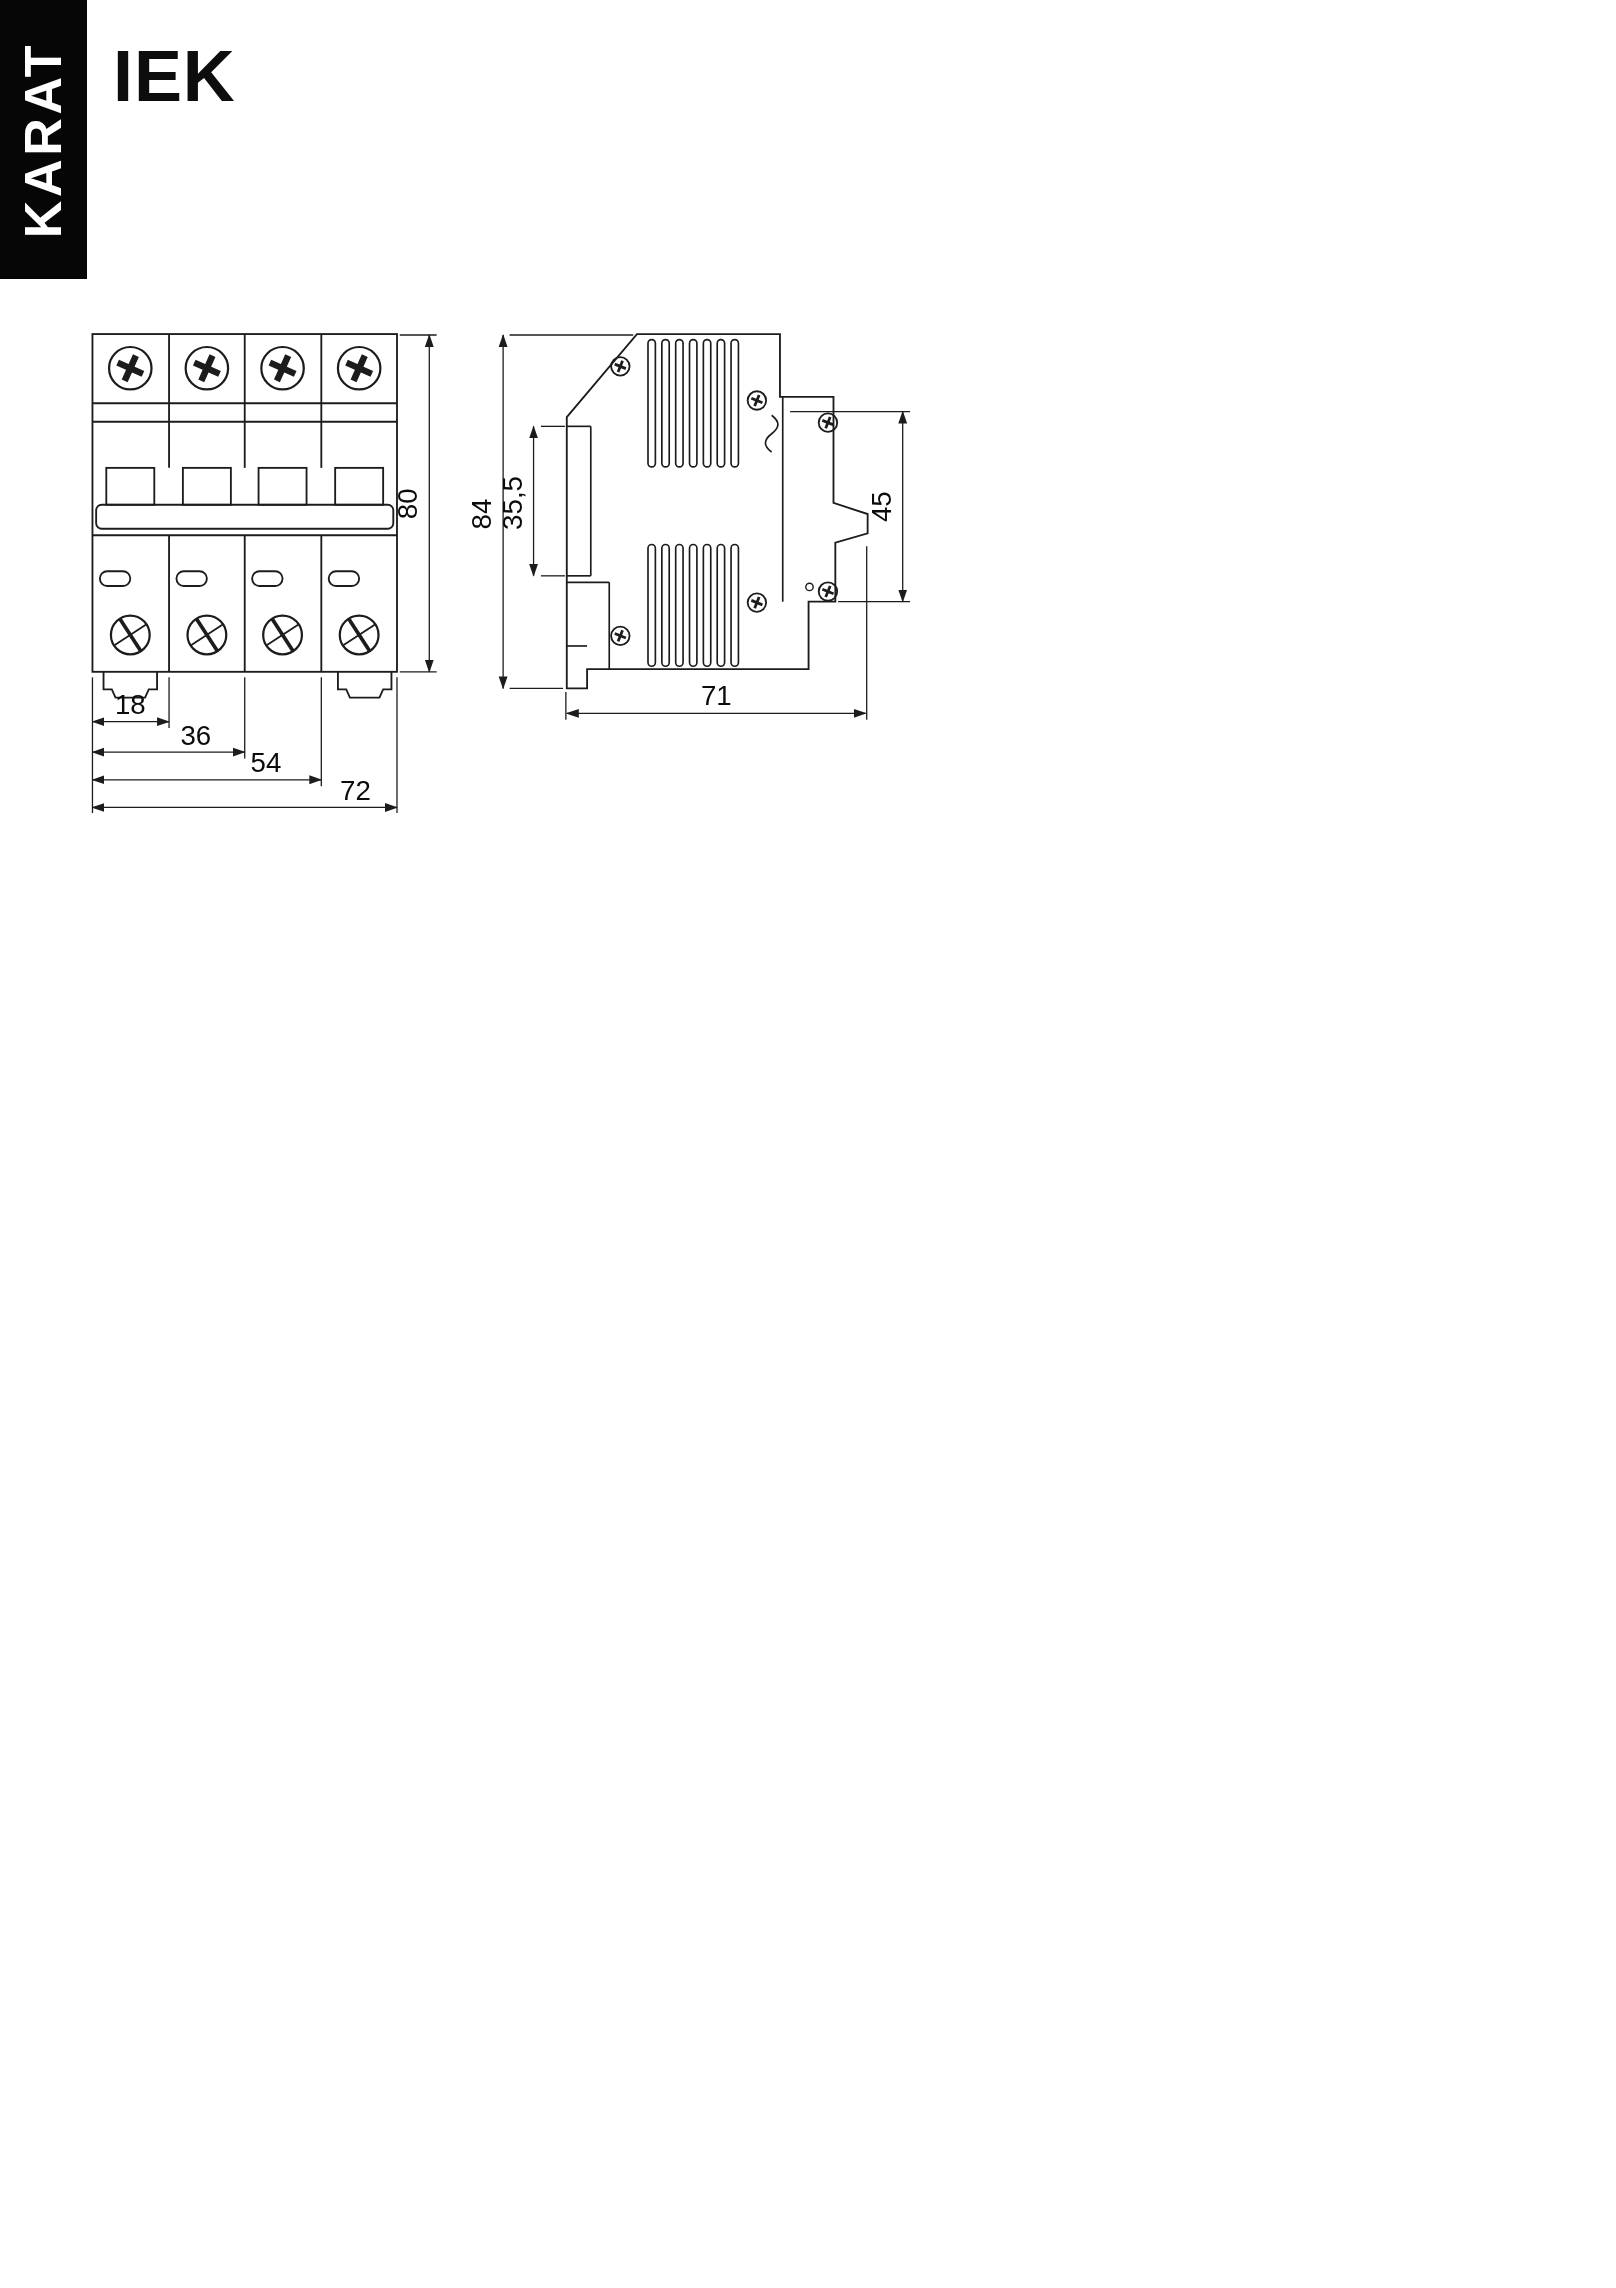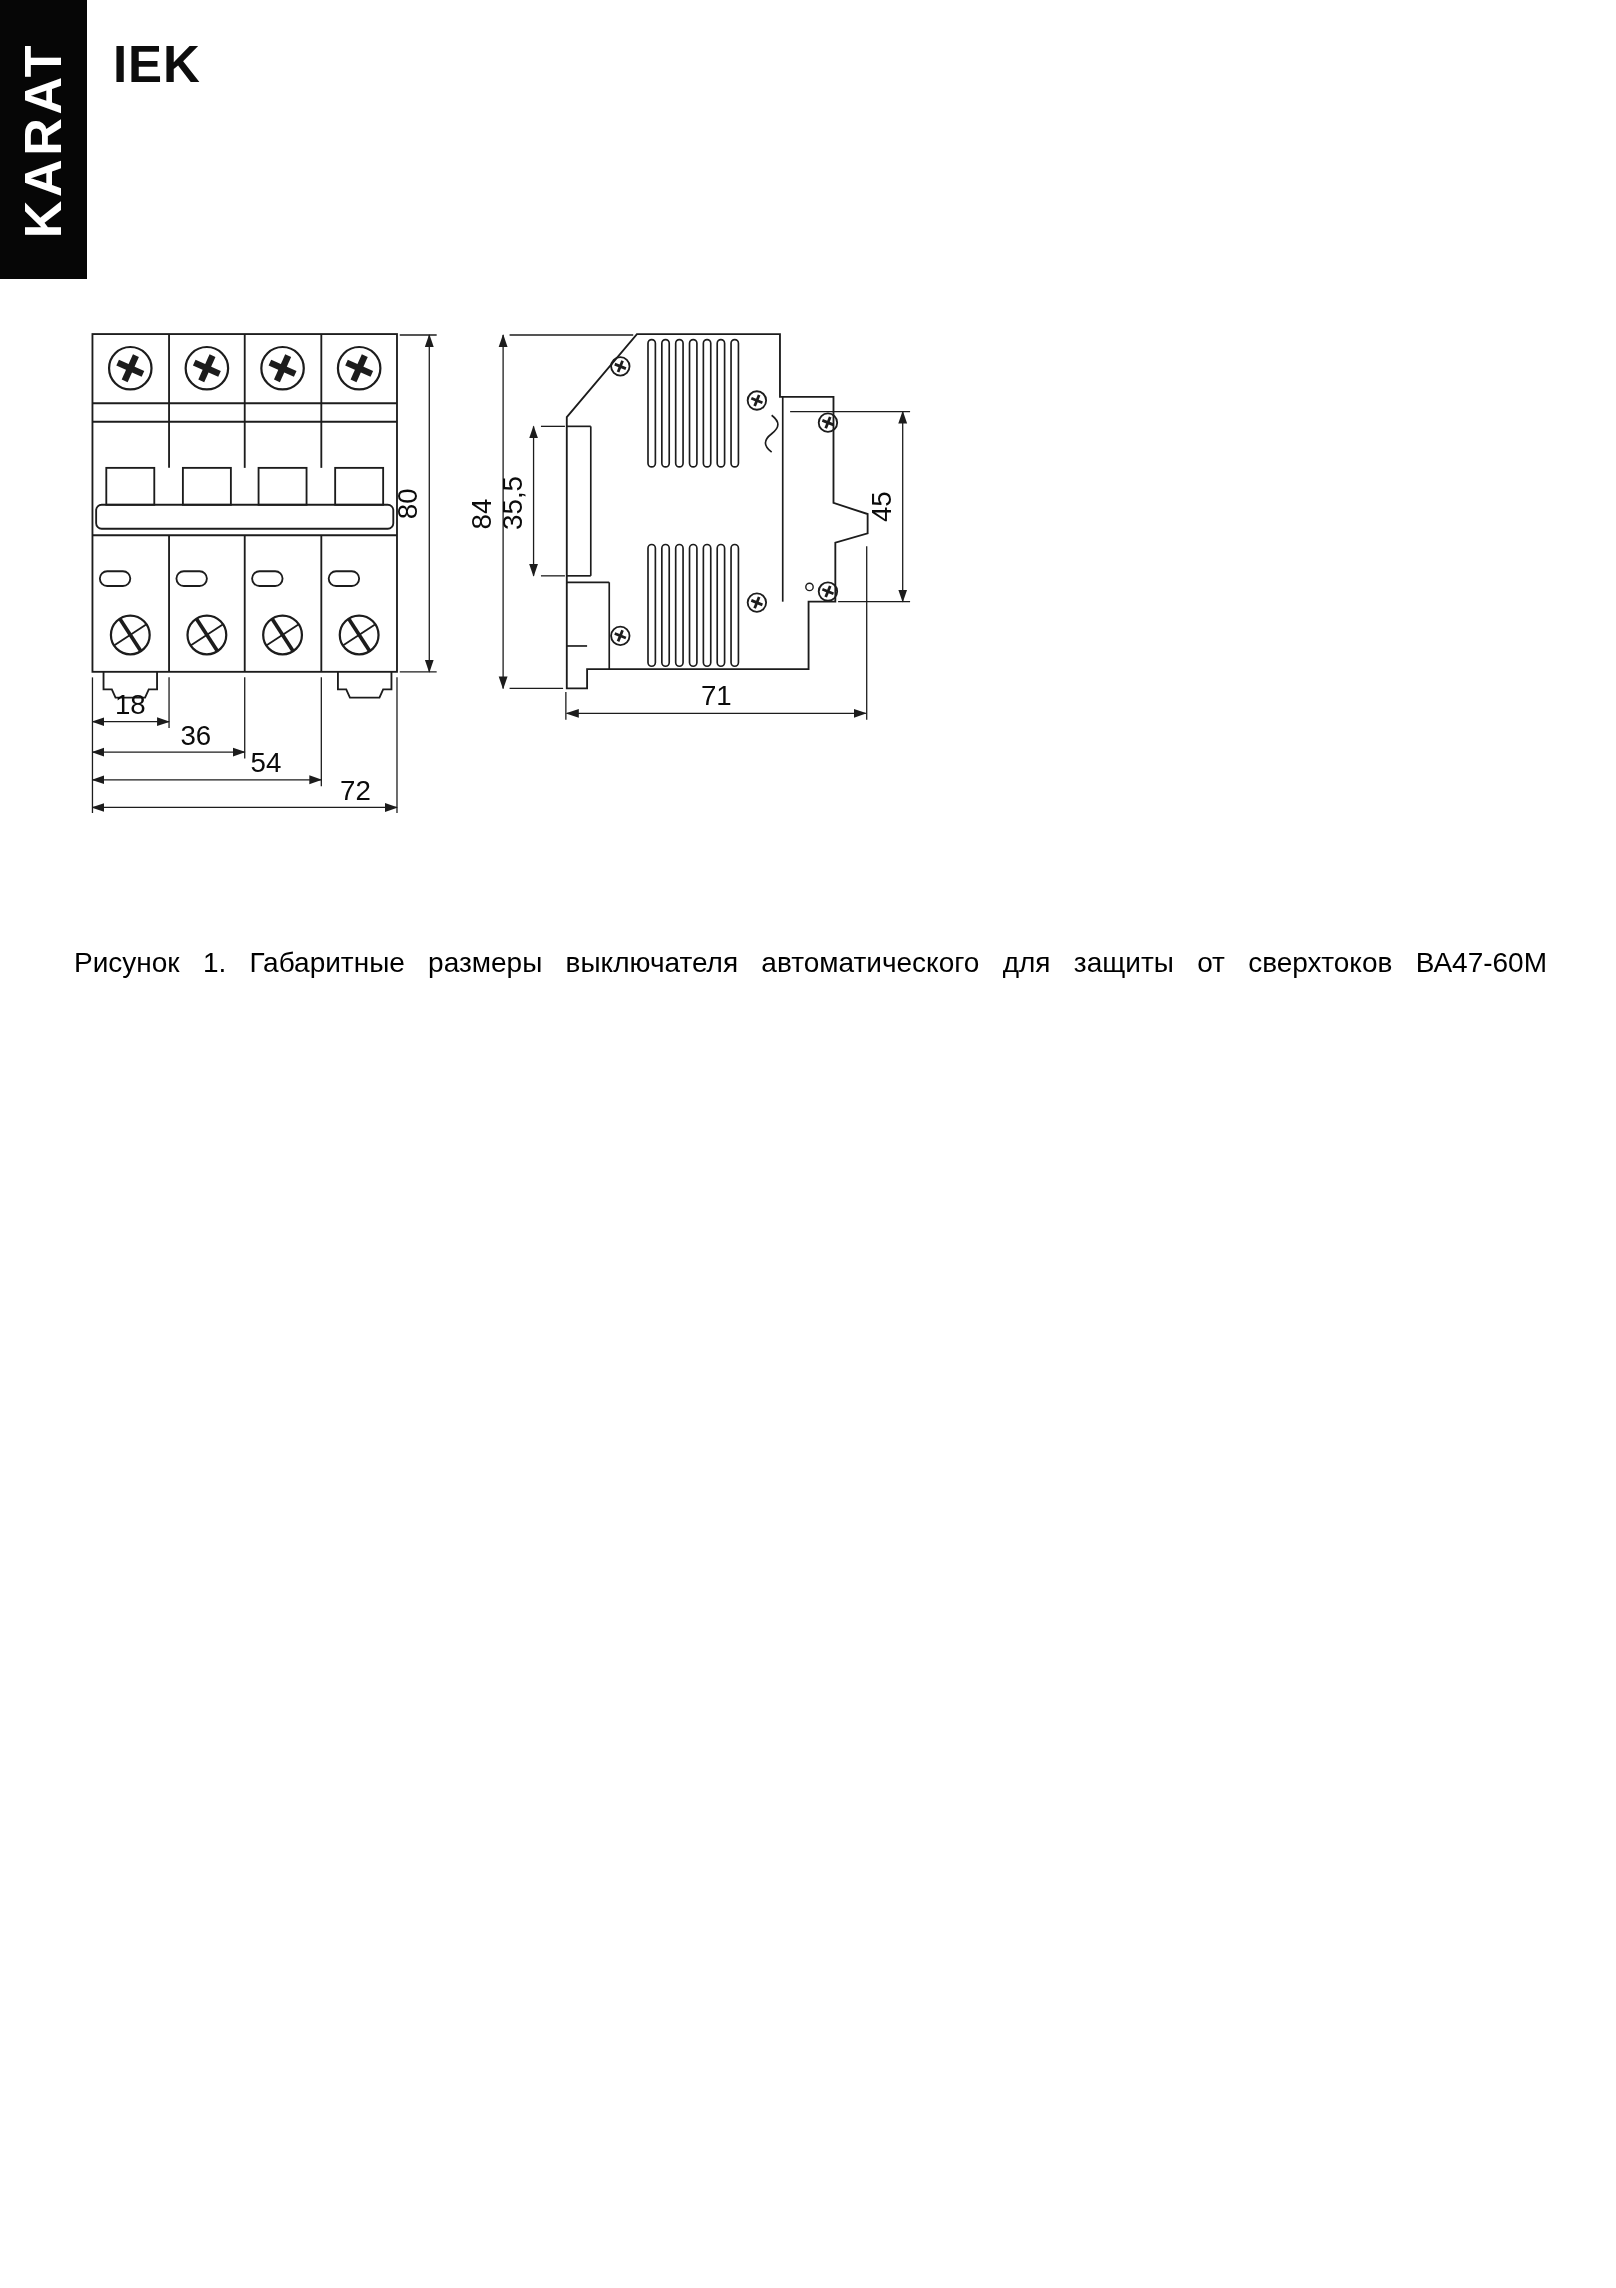--- a/index.html
+++ b/index.html
@@ -11,21 +11,21 @@
     position:absolute; left:0; top:0; width:87px; height:279px;
     background:#060606; display:flex; align-items:center; justify-content:center;
   }
   .brand-block span {
     color:#ffffff; font-size:52px; font-weight:600; letter-spacing:3.7px;
     transform:rotate(-90deg); white-space:nowrap;
     font-family:"Liberation Sans", sans-serif;
   }
   .logo {
     position:absolute; left:113px; top:35px;
-    font-size:51px; font-weight:800; color:#0d0d0d; letter-spacing:0.9px;
+    font-size:72px; font-weight:800; color:#0d0d0d; letter-spacing:0.9px;
     font-family:"Liberation Sans", sans-serif;
   }
   .drawing { position:absolute; left:0; top:0; }
 
   .caption {
     position:absolute; left:74px; top:945px; width:1473px;
     font-size:28px; color:#000; line-height:1.25;
     text-align:justify; text-align-last:justify;
     font-family:"Liberation Sans", sans-serif;
   }
@@ -213,16 +213,15 @@
       <line x1="978" y1="446" x2="978" y2="652" marker-start="url(#arw)" marker-end="url(#arw)"></line>
       <text class="dim" transform="rotate(-90 965 549)" x="965" y="549" text-anchor="middle">45</text>
 
       <line x1="613" y1="750" x2="613" y2="780"></line>
       <line x1="939" y1="592" x2="939" y2="780"></line>
       <line x1="614" y1="773" x2="938" y2="773" marker-start="url(#arw)" marker-end="url(#arw)"></line>
       <text class="dim" x="776" y="764" text-anchor="middle">71</text>
     </g>
   </svg>
 
-  <p class="caption">Рисунок 1. Габаритные размеры выключателя автоматического для защиты от сверхтоков ВА47-60М</p>
 
 </div>
 
 
 </body></html>

